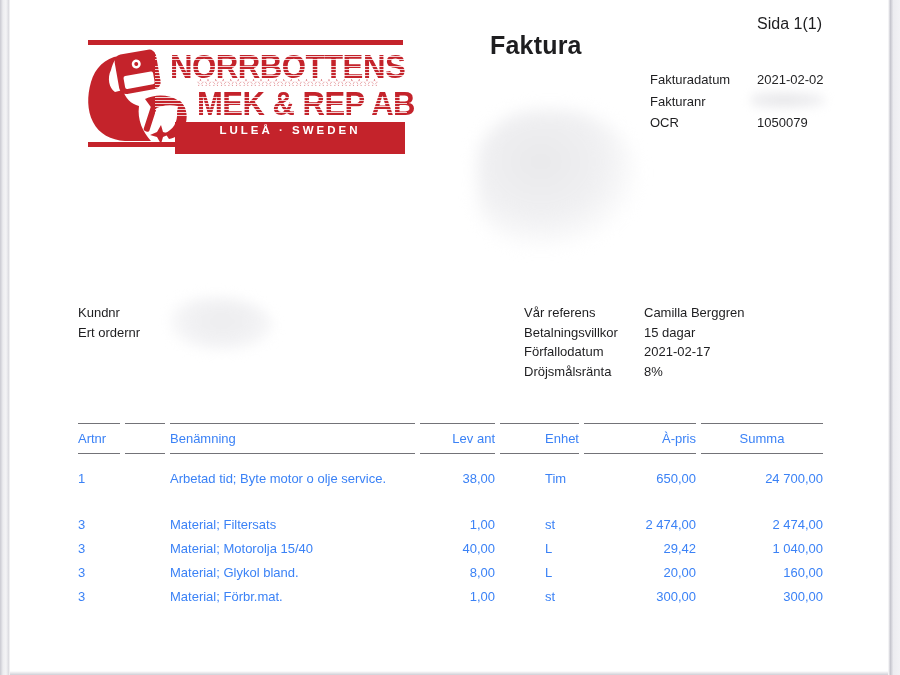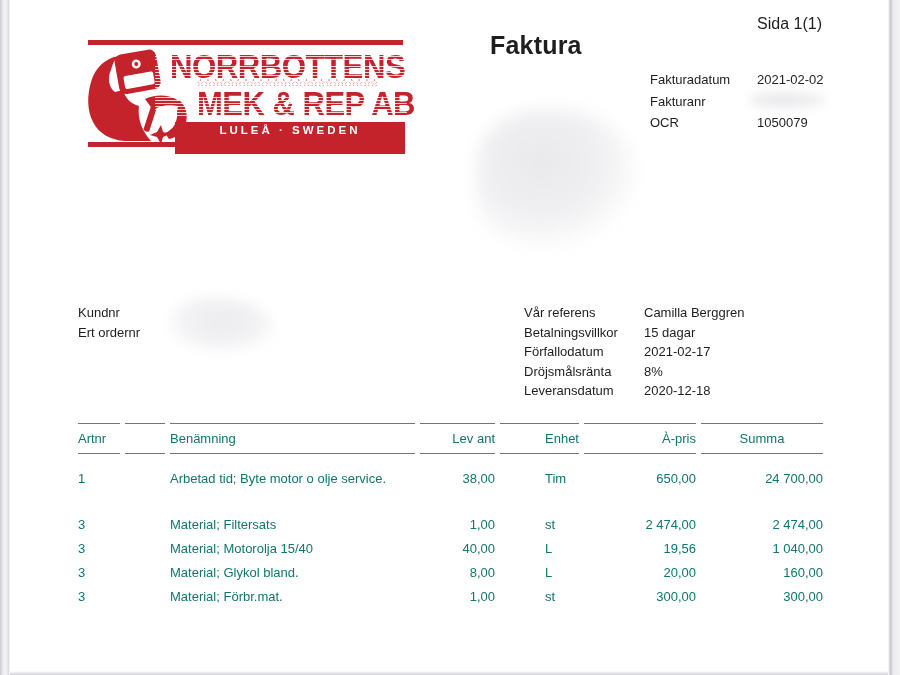--- a/index.html
+++ b/index.html
@@ -57,21 +57,21 @@
     background:radial-gradient(ellipse at 50% 45%, #ececee 0%, #f2f2f4 50%, rgba(255,255,255,0) 85%); }
 
   
   .customer { left:78px; top:303px; font-size:13px; line-height:19.6px; }
   .refs { left:492px; top:303px; font-size:13px; }
   .refs .rrow { display:flex; height:19.6px; line-height:19.6px;margin-left:32px; }
   .refs .rlabel { width:120px; }
 
   
   table.items { position:absolute; left:73px; top:423px; border-collapse:separate;
-    border-spacing:5px 0; font-size:13px; color:#0f766e; }
+    border-spacing:5px 0; font-size:13px; color:#3b82f6; }
   table.items th { font-weight:400; height:29px; vertical-align:middle; padding:0;
     border-top:1.5px solid #737378; border-bottom:1.5px solid #737378; text-align:left; }
   table.items td { padding:0; height:24px; vertical-align:middle; }
   table.items tr.first td { padding-top:12px; }
   table.items tr.gap td { height:22px; }
   .c-artnr { width:42px; }
   .c-sp    { width:40px; }
   .c-ben   { width:245px; }
   .c-ant   { width:75px; text-align:right; }
   .c-enh   { width:78px; padding-left:45px !important; box-sizing:border-box; }
@@ -147,24 +147,20 @@
       <span>15 dagar</span>
     </div>
     <div class="rrow">
       <span class="rlabel">Förfallodatum</span>
       <span>2021-02-17</span>
     </div>
     <div class="rrow">
       <span class="rlabel">Dröjsmålsränta</span>
       <span>8%</span>
     </div>
-    <div class="rrow">
-      <span class="rlabel">Leveransdatum</span>
-      <span>2020-12-18</span>
-    </div>
   </div>
 
   <table class="items">
     <thead>
       <tr>
         <th class="c-artnr">Artnr</th>
         <th class="c-sp"></th>
         <th class="c-ben">Benämning</th>
         <th class="c-ant" style="text-align:right;">Lev ant</th>
         <th class="c-enh">Enhet</th>
@@ -193,21 +189,21 @@
         <td class="c-enh">st</td>
         <td class="c-pris">2 474,00</td>
         <td class="c-sum">2 474,00</td>
       </tr>
       <tr>
         <td class="c-artnr">3</td>
         <td class="c-sp"></td>
         <td class="c-ben">Material; Motorolja 15/40</td>
         <td class="c-ant">40,00</td>
         <td class="c-enh">L</td>
-        <td class="c-pris">19,56</td>
+        <td class="c-pris">29,42</td>
         <td class="c-sum">1 040,00</td>
       </tr>
       <tr>
         <td class="c-artnr">3</td>
         <td class="c-sp"></td>
         <td class="c-ben">Material; Glykol bland.</td>
         <td class="c-ant">8,00</td>
         <td class="c-enh">L</td>
         <td class="c-pris">20,00</td>
         <td class="c-sum">160,00</td>

